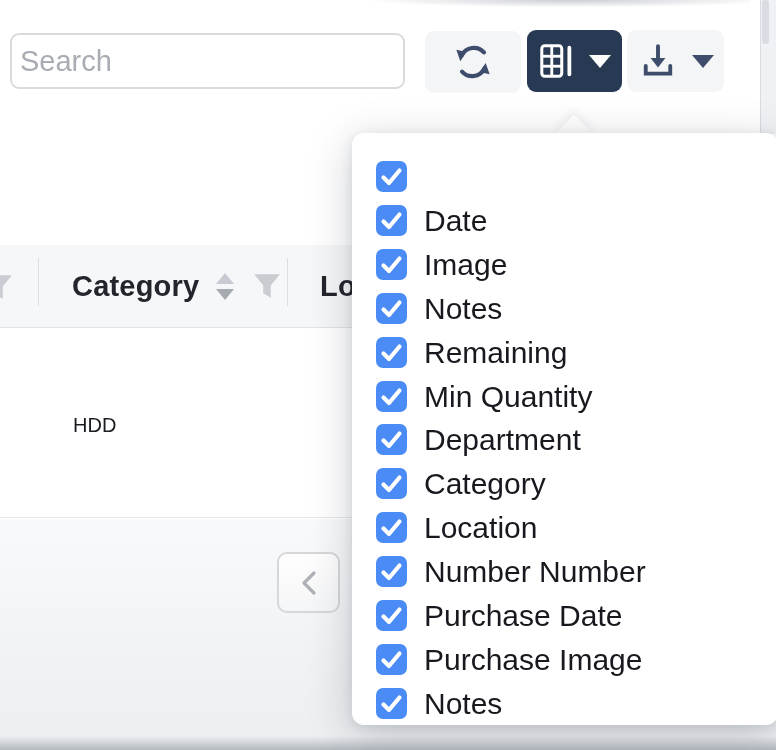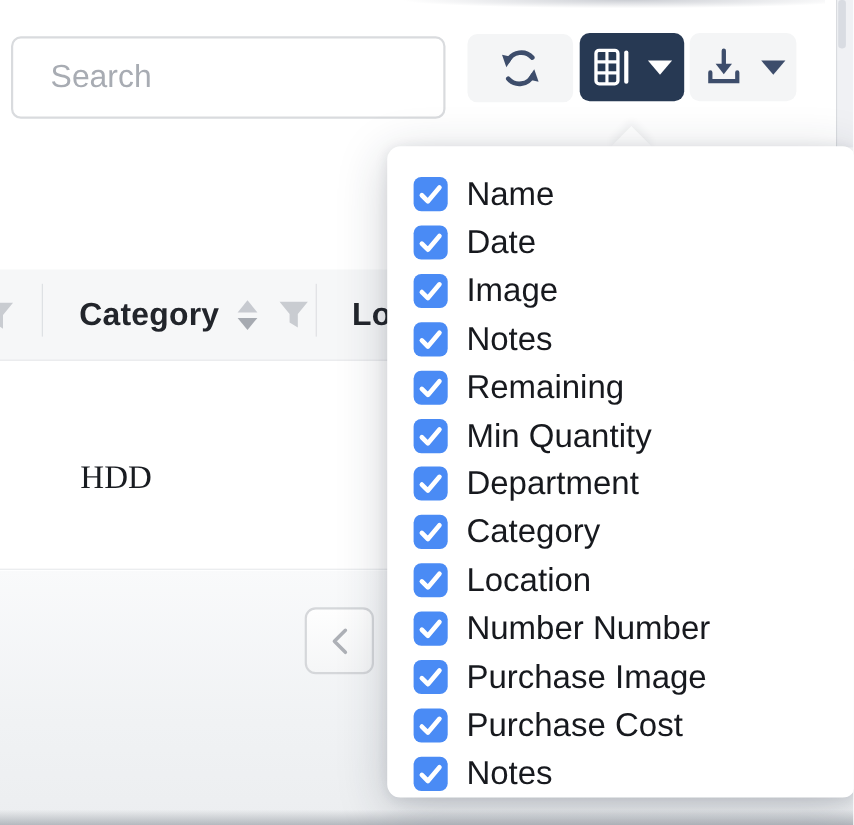--- a/index.html
+++ b/index.html
@@ -17,23 +17,23 @@
   
   .top-shadow{position:absolute;left:326px;top:0;width:424px;height:10px;
     background:radial-gradient(ellipse 65% 100% at 58% 0%, rgba(130,136,150,.42), rgba(130,136,150,0) 75%);}
   
   .scrollbar-track{position:absolute;left:760px;top:0;width:16px;height:134px;
     background:#f0f1f4;border-left:1px solid #d9dbdf;}
   .scrollbar-thumb{position:absolute;left:1px;top:0;width:7px;height:44px;border-radius:3px;background:#d9dce2;}
 
   
   .search-input{
-    position:absolute;left:10px;top:33px;width:395px;height:75px;
+    position:absolute;left:10px;top:33px;width:395px;height:56px;
     border:2px solid #d9dbde;border-radius:9px;background:#fff;
-    font-family:inherit;font-size:29px;color:#23262c;padding:0 34px;outline:none;
+    font-family:inherit;font-size:29px;color:#23262c;padding:0 8px;outline:none;
   }
   .search-input::placeholder{color:#a8acb3;}
   .btn{position:absolute;display:flex;align-items:center;justify-content:center;
     border:none;border-radius:9px;cursor:pointer;gap:13px;}
   .btn-refresh{left:425px;top:31px;width:96px;height:62px;background:#f4f5f6;color:var(--icon-navy);}
   .btn-columns{left:527px;top:30px;width:95px;height:62px;background:var(--accent-navy);color:#fff;}
   .btn-export{left:627px;top:30px;width:97px;height:62px;background:#f4f5f6;color:var(--icon-navy);}
   .caret-down{width:0;height:0;border-left:11px solid transparent;border-right:11px solid transparent;
     border-top:13px solid currentColor;}
 
@@ -46,22 +46,22 @@
   .header-cell{position:absolute;top:0;height:82px;display:flex;align-items:center;gap:14px;cursor:pointer;}
   .cell-category{left:72px;}
   .cell-location{left:320px;}
   .header-label{font-size:29px;font-weight:700;color:#22252b;letter-spacing:.2px;white-space:nowrap;}
   .sort-icon{display:flex;flex-direction:column;gap:5px;margin-left:3px;}
   .sort-up{width:0;height:0;border-left:9px solid transparent;border-right:9px solid transparent;border-bottom:11px solid #c7cad0;}
   .sort-down{width:0;height:0;border-left:9px solid transparent;border-right:9px solid transparent;border-top:11px solid #a6aab1;}
   .filter-funnel{color:#c9ccd1;margin-left:4px;}
 
   .table-row{position:absolute;left:0;top:328px;width:776px;height:190px;background:#fff;border-bottom:1px solid #e7e9eb;}
-  .cell-hdd{position:absolute;left:73px;top:12px;height:190px;display:flex;align-items:center;
-    font-size:30px;color:var(--text-dark);font-family:Liberation Serif, serif;}
+  .cell-hdd{position:absolute;left:73px;top:2px;height:190px;display:flex;align-items:center;
+    font-size:20px;color:var(--text-dark);}
 
   
   .footer-area{position:absolute;left:0;top:519px;width:776px;height:231px;
     background:linear-gradient(to bottom,#f9fafb 0%,#f0f2f4 60%,#eceef0 100%);}
   .bottom-shadow{position:absolute;left:0;top:736px;width:776px;height:14px;
     background:linear-gradient(to bottom, rgba(90,98,110,0) 0%, rgba(90,98,110,.38) 100%);}
   .prev-page-btn{position:absolute;left:277px;top:552px;width:63px;height:61px;
     border:2px solid #d5d7da;border-radius:10px;background:linear-gradient(#fefefe,#f5f6f7);
     display:flex;align-items:center;justify-content:center;cursor:pointer;color:#aeb1b7;}
 
@@ -157,21 +157,20 @@
   <div class="popover-caret"></div>
   <div class="popover"></div>
   <div class="menu-list">
 
       <div class="menu-item">
         <span class="checkbox">
           <svg width="31" height="31" viewBox="0 0 31 31">
             <polyline points="7.5,16.5 13,22 23.5,9.5" fill="none" stroke="#fff" stroke-width="4.2" stroke-linecap="round" stroke-linejoin="round"></polyline>
           </svg>
         </span>
-        <span class="menu-label">Name</span>
       </div>
 
       <div class="menu-item">
         <span class="checkbox">
           <svg width="31" height="31" viewBox="0 0 31 31">
             <polyline points="7.5,16.5 13,22 23.5,9.5" fill="none" stroke="#fff" stroke-width="4.2" stroke-linecap="round" stroke-linejoin="round"></polyline>
           </svg>
         </span>
         <span class="menu-label">Date</span>
       </div>
@@ -247,35 +246,35 @@
         </span>
         <span class="menu-label">Number Number</span>
       </div>
 
       <div class="menu-item">
         <span class="checkbox">
           <svg width="31" height="31" viewBox="0 0 31 31">
             <polyline points="7.5,16.5 13,22 23.5,9.5" fill="none" stroke="#fff" stroke-width="4.2" stroke-linecap="round" stroke-linejoin="round"></polyline>
           </svg>
         </span>
+        <span class="menu-label">Purchase Date</span>
+      </div>
+
+      <div class="menu-item">
+        <span class="checkbox">
+          <svg width="31" height="31" viewBox="0 0 31 31">
+            <polyline points="7.5,16.5 13,22 23.5,9.5" fill="none" stroke="#fff" stroke-width="4.2" stroke-linecap="round" stroke-linejoin="round"></polyline>
+          </svg>
+        </span>
         <span class="menu-label">Purchase Image</span>
       </div>
 
       <div class="menu-item">
         <span class="checkbox">
           <svg width="31" height="31" viewBox="0 0 31 31">
             <polyline points="7.5,16.5 13,22 23.5,9.5" fill="none" stroke="#fff" stroke-width="4.2" stroke-linecap="round" stroke-linejoin="round"></polyline>
           </svg>
         </span>
-        <span class="menu-label">Purchase Cost</span>
-      </div>
-
-      <div class="menu-item">
-        <span class="checkbox">
-          <svg width="31" height="31" viewBox="0 0 31 31">
-            <polyline points="7.5,16.5 13,22 23.5,9.5" fill="none" stroke="#fff" stroke-width="4.2" stroke-linecap="round" stroke-linejoin="round"></polyline>
-          </svg>
-        </span>
         <span class="menu-label">Notes</span>
       </div>
     </div>
 
 </div>
 
 </body></html>

